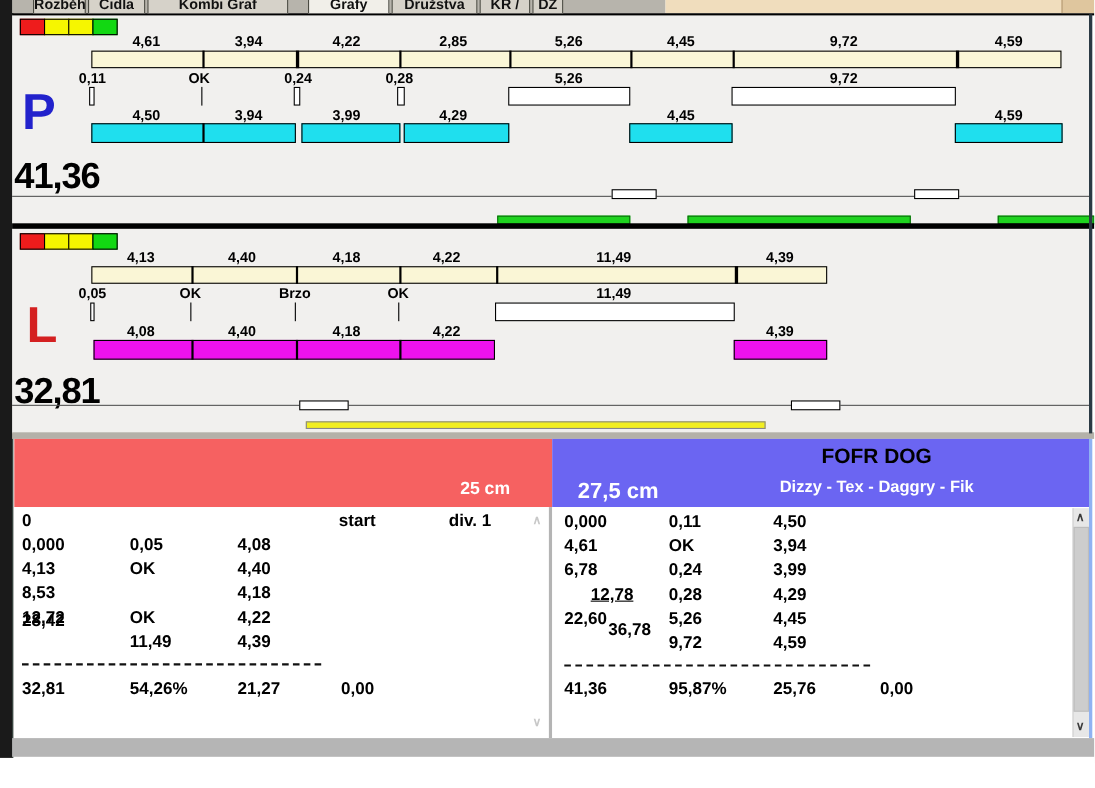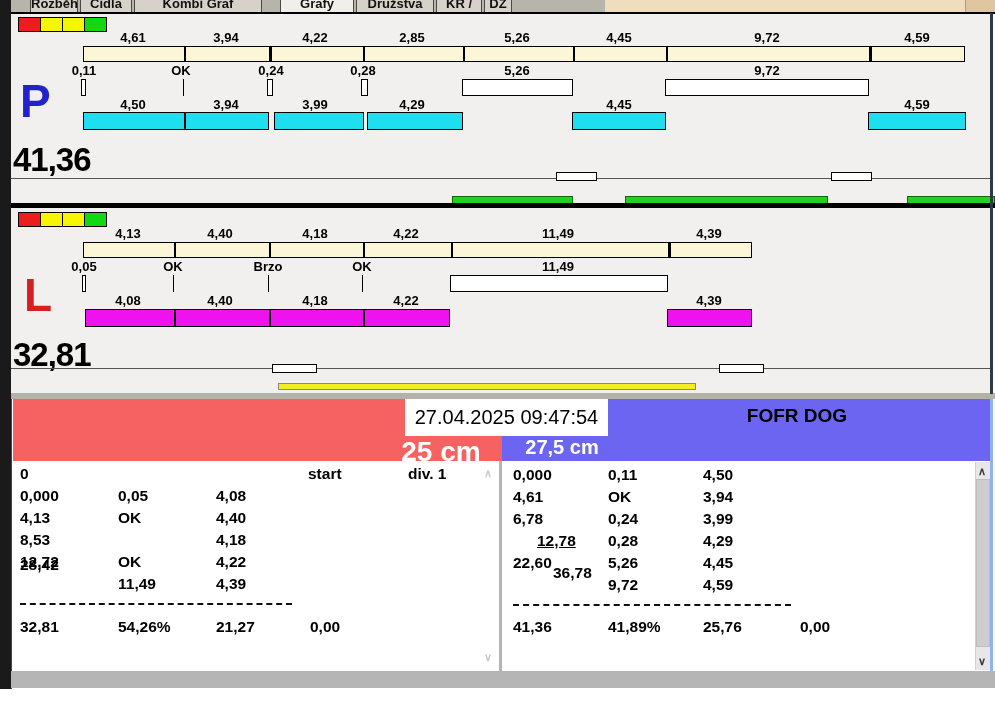--- a/index.html
+++ b/index.html
@@ -178,25 +178,23 @@
   <div class="wbar" style="left:272px;top:364px;width:45px;height:9px;"></div>
   <div class="wbar" style="left:719px;top:364px;width:45px;height:9px;"></div>
   <div class="abs" style="left:278px;top:383px;width:418px;height:7px;background:#f2ee20;border:1px solid #888;box-sizing:border-box;"></div>
 
   <div class="abs" style="left:11px;top:393px;width:984px;height:6px;background:#b4b1a9;"></div>
 
   <div class="abs" style="left:13px;top:399px;width:489px;height:62px;background:#f66161;"></div>
   <div class="abs" style="left:502px;top:399px;width:489px;height:62px;background:#6b65f2;"></div>
 
   <div class="cell" style="left:797px;top:405px;transform:translateX(-50%);font-size:19px;">FOFR DOG</div>
-
-  <div class="abs" style="left:405px;top:399px;width:203px;height:37px;background:#fff;text-align:center;line-height:37px;font-size:20px;">
-    <span>27.04.2025 09:47:54</span>
-  </div>
-  <div class="cell" style="left:441px;top:436px;transform:translateX(-50%);font-size:28px;color:#fff;">25 cm</div>
+  <div class="cell" style="left:797px;top:434px;transform:translateX(-50%);font-size:15px;color:#fff;">Dizzy - Tex - Daggry - Fik</div>
+
+  <div class="cell" style="left:441px;top:436px;transform:translateX(-50%);font-size:16px;color:#fff;">25 cm</div>
   <div class="cell" style="left:562px;top:436px;transform:translateX(-50%);font-size:20px;color:#fff;">27,5 cm</div>
 
   <div class="abs" style="left:13px;top:461px;width:486px;height:210px;background:#fff;"></div>
   <div class="abs" style="left:499px;top:461px;width:3px;height:210px;background:#b4b4b4;"></div>
   <div class="abs" style="left:502px;top:461px;width:488px;height:210px;background:#fff;"></div>
 
   <div class="cell" style="left:20px;top:465px;">0</div>
   <div class="cell" style="left:308px;top:465px;">start</div>
   <div class="cell" style="left:408px;top:465px;">div. 1</div>
 
@@ -241,21 +239,21 @@
   <div class="cell" style="left:513px;top:554px;">22,60</div>
   <div class="cell" style="left:608px;top:554px;">5,26</div>
   <div class="cell" style="left:703px;top:554px;">4,45</div>
   <div class="cell" style="left:513px;top:564px;margin-left:40px;">36,78</div>
   <div class="cell" style="left:608px;top:576px;">9,72</div>
   <div class="cell" style="left:703px;top:576px;">4,59</div>
 
   <div class="abs" style="left:513px;top:604px;width:278px;height:0;border-top:2px dashed #111;"></div>
 
   <div class="cell" style="left:513px;top:618px;">41,36</div>
-  <div class="cell" style="left:608px;top:618px;">41,89%</div>
+  <div class="cell" style="left:608px;top:618px;">95,87%</div>
   <div class="cell" style="left:703px;top:618px;">25,76</div>
   <div class="cell" style="left:800px;top:618px;">0,00</div>
 
   <div class="abs" style="left:975px;top:462px;width:14px;height:208px;background:#e7e7e7;border-left:1px solid #d0d0d0;">
     <div class="chev" style="left:2px;top:4px;color:#3a3a3a;">∧</div>
     <div class="abs" style="left:0;top:17px;width:14px;height:168px;background:#cdcdcd;border:1px solid #bdbdbd;box-sizing:border-box;"></div>
     <div class="chev" style="left:2px;top:194px;color:#3a3a3a;">∨</div>
   </div>
 
   <div class="abs" style="left:990px;top:13px;width:3px;height:381px;background:#2b3a44;"></div>

